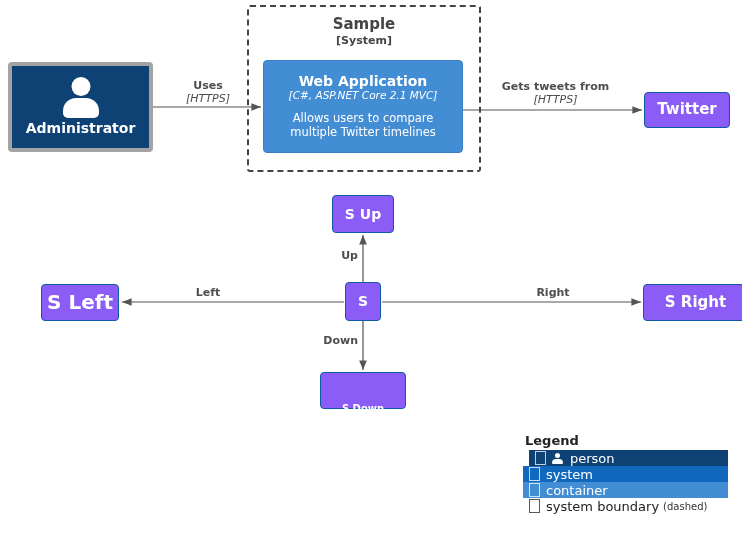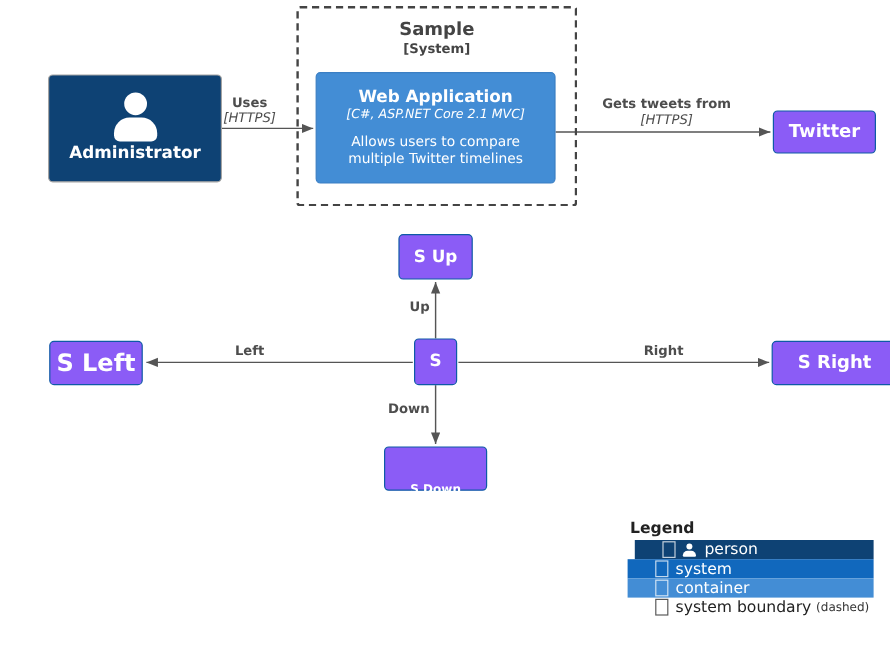--- a/index.html
+++ b/index.html
@@ -23,22 +23,21 @@
     display: flex;
     flex-direction: column;
     align-items: center;
     justify-content: center;
     text-align: center;
     color: #ffffff;
     border-radius: 4px;
   }
   .node-person {
     background: #0e4274;
-    border: 1px solid #a3a3a3;
-    margin-left: 32px;
+    border: 4px solid #a3a3a3;
   }
   .node-system {
     background: #8b5cf6;
     border: 1px solid #0e5aa6;
   }
   .node-container {
     background: #438dd5;
     border: 1px solid #3b7fc4;
   }
   .node-title {
@@ -127,21 +126,21 @@
     font-weight: bold;
     font-size: 13px;
     color: #222222;
     margin: 0 0 2px 2px;
   }
   .legend-row {
     box-sizing: border-box;
     height: 16px;
     display: flex;
     align-items: center;
-    padding-left: 23px;
+    padding-left: 6px;
     font-size: 13px;
     white-space: nowrap;
   }
   .legend-row.person  { background: #0e4274; color: #ffffff; margin-left: 6px; }
   .legend-row.system  { background: #1168bd; color: #ffffff; }
   .legend-row.container { background: #438dd5; color: #ffffff; }
   .legend-row.boundary-row { background: transparent; color: #222222; }
   .legend-glyph {
     display: inline-block;
     width: 9px;

